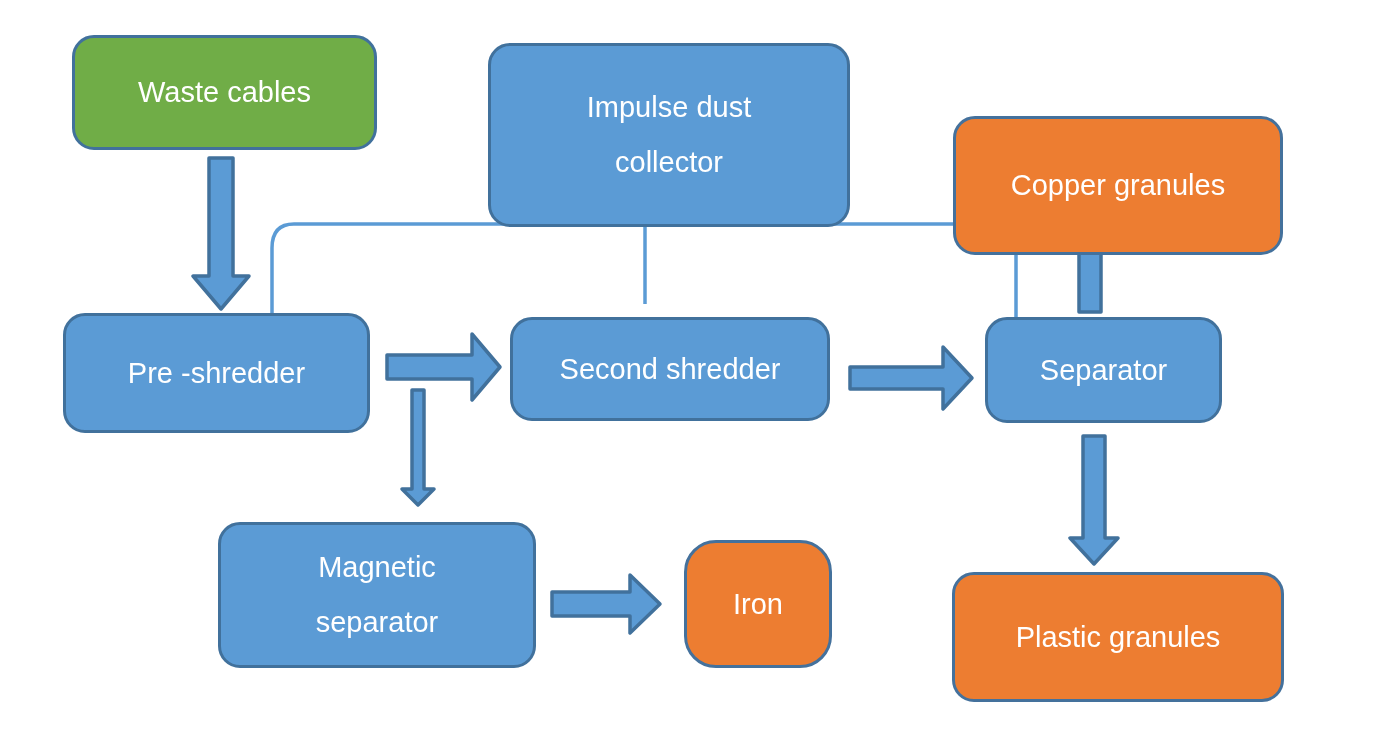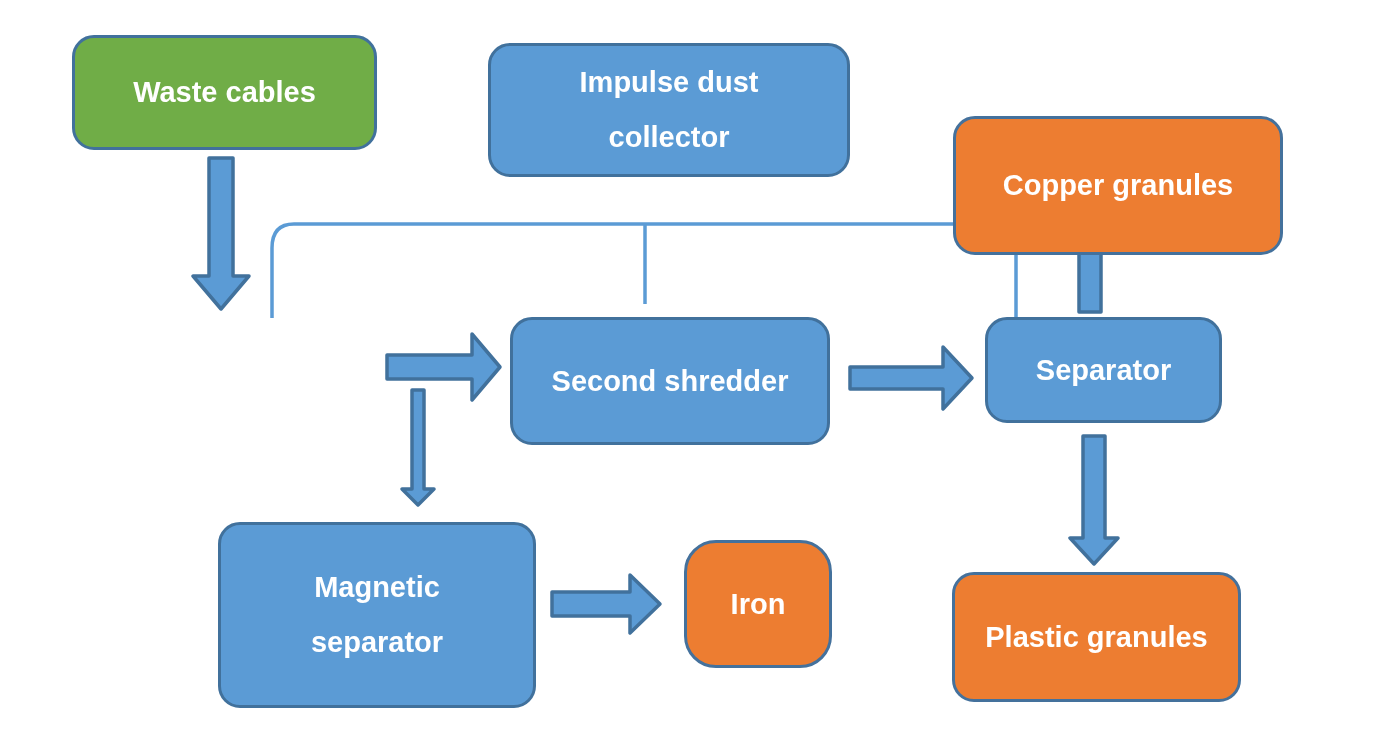--- a/index.html
+++ b/index.html
@@ -18,21 +18,21 @@
   .node {
     position: absolute;
     box-sizing: border-box;
     border: 3.5px solid;
     border-radius: 22px;
     display: flex;
     align-items: center;
     justify-content: center;
     text-align: center;
     color: var(--label_text, #fff);
-    font-weight: bold;
+    font-weight: normal;
     font-size: 29px;
     line-height: 55px;
   }
   .node.blue   { background: var(--blue-fill);   border-color: var(--blue-border); }
   .node.green  { background: var(--green-fill);  border-color: var(--green-border); }
   .node.orange { background: var(--orange-fill); border-color: var(--orange-border); }
   .duct {
     stroke: var(--connector, #5B9BD5);
     stroke-width: 3.5;
     fill: none;
@@ -61,42 +61,45 @@
     <polygon class="block-arrow" points="1079,312 1079,237 1063,237 1090,209 1117,237 1101,237 1101,312"></polygon>
     <polygon class="block-arrow" points="1083,436 1105,436 1105,538 1118,538 1094,564 1070,538 1083,538"></polygon>
     <polygon class="block-arrow" points="552,592 630,592 630,575 660,604 630,633 630,616 552,616"></polygon>
     <polygon class="block-arrow" points="412,390 424,390 424,489 434,489 418,505 402,489 412,489"></polygon>
   </svg>
 
   <div class="node green" style="left:72px;  top:35px;  width:305px; height:115px;">
     <span class="label">Waste cables</span>
   </div>
 
-  <div class="node blue" style="left:488px; top:43px;  width:362px; height:134px;">
+  <div class="node blue" style="left:488px; top:43px;  width:362px; height:184px;">
     <span class="label" style="width:250px;">Impulse dust collector</span>
   </div>
 
   <div class="node orange" style="left:953px; top:68px;  width:330px; height:139px;margin-top:48px;">
     <span class="label">Copper granules</span>
   </div>
 
+  <div class="node blue" style="left:63px;  top:313px; width:307px; height:120px;">
+    <span class="label">Pre -shredder</span>
+  </div>
 
-  <div class="node blue" style="left:510px; top:317px; width:320px; height:128px;">
+  <div class="node blue" style="left:510px; top:317px; width:320px; height:104px;">
     <span class="label">Second shredder</span>
   </div>
 
   <div class="node blue" style="left:985px; top:317px; width:237px; height:106px;">
     <span class="label">Separator</span>
   </div>
 
-  <div class="node blue" style="left:218px; top:522px; width:318px; height:186px;">
+  <div class="node blue" style="left:218px; top:522px; width:318px; height:146px;">
     <span class="label" style="width:215px;">Magnetic separator</span>
   </div>
 
   <div class="node orange" style="left:684px; top:540px; width:148px; height:128px; border-radius:32px;">
     <span class="label">Iron</span>
   </div>
 
-  <div class="node orange" style="left:952px; top:572px; width:289px; height:130px;">
+  <div class="node orange" style="left:952px; top:572px; width:332px; height:130px;">
     <span class="label">Plastic granules</span>
   </div>
 
 </div>
 
 </body></html>

